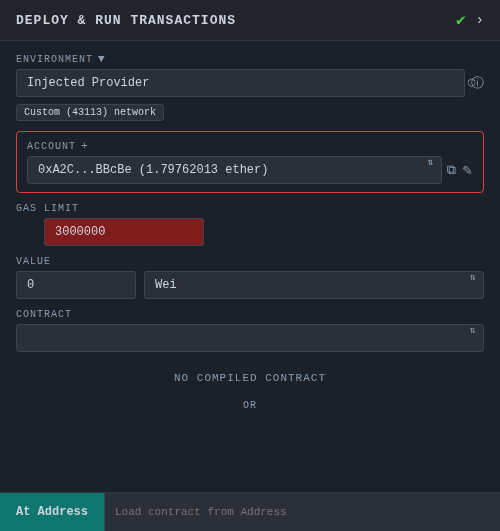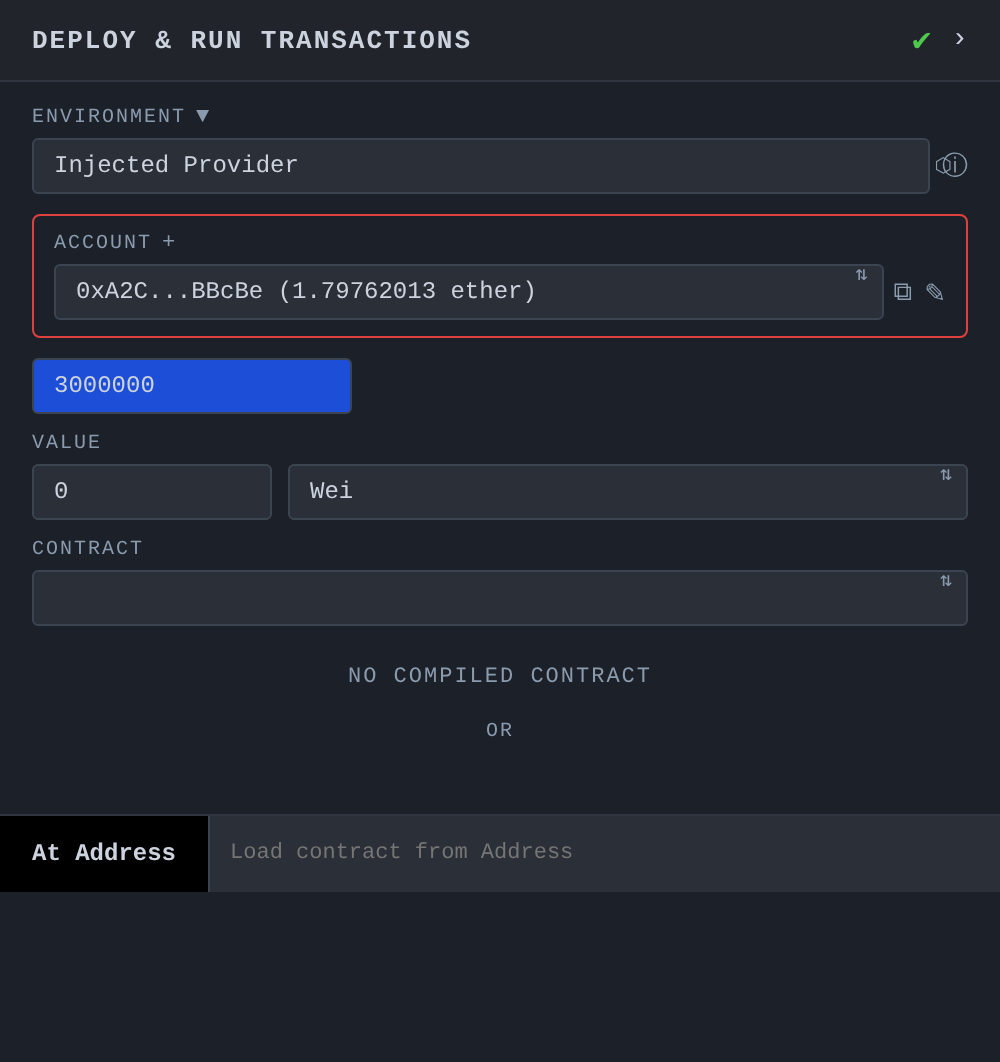--- a/index.html
+++ b/index.html
@@ -12,21 +12,21 @@
       width: 500px;
       height: 531px;
       background: #1c2028;
       font-family: 'Courier New', monospace;
       color: #cdd3de;
       overflow: hidden;
     }
 
     .panel {
       width: 500px;
-      height: 446px;
+      height: 531px;
       background: #1c2028;
       padding: 0;
       display: flex;
       flex-direction: column;
     }
 
     .header {
       display: flex;
       align-items: center;
       justify-content: space-between;
@@ -158,28 +158,29 @@
     .icon-btn {
       color: #8a9bae;
       font-size: 13px;
       cursor: pointer;
       background: none;
       border: none;
       padding: 0;
     }
 
     .gas-input {
-      background: #1d4ed8;
+      background: #7f1d1d;
       border: 1px solid #3d4451;
       color: #cdd3de;
       font-size: 12px;
       font-family: 'Courier New', monospace;
       padding: 6px 10px;
       border-radius: 3px;
       width: 160px;
+      margin-left: 28px;
     }
 
     .value-row {
       display: flex;
       gap: 8px;
       align-items: center;
     }
 
     .value-input {
       background: #2b2f38;
@@ -215,21 +216,21 @@
     }
 
     .bottom-bar {
       display: flex;
       align-items: stretch;
       margin-top: auto;
       border-top: 1px solid #2e3440;
     }
 
     .at-address-btn {
-      background: #000000;
+      background: #0f766e;
       color: #cdd3de;
       font-size: 12px;
       font-family: 'Courier New', monospace;
       border: none;
       padding: 12px 16px;
       cursor: pointer;
       white-space: nowrap;
       font-weight: bold;
     }
 
@@ -268,20 +269,23 @@
       <div class="section-label">
         <span>ENVIRONMENT</span>
         <span class="filter-icon">▼</span>
       </div>
       <div class="select-wrapper">
         <select class="select-control">
           <option value="Injected Provider">Injected Provider</option>
         </select>
         <span class="select-arrow">⬡</span>
         <span class="info-icon">ⓘ</span>
+      </div>
+      <div style="margin-top:5px;">
+        <span class="network-badge">Custom (43113) network</span>
       </div>
     </div>
 
     <div class="account-section">
       <div class="section-label">
         <span>ACCOUNT</span>
         <span class="plus-icon">+</span>
       </div>
       <div class="account-row">
         <div class="account-select-wrapper">
@@ -291,20 +295,23 @@
           <span class="select-arrow">⇅</span>
         </div>
         <div class="account-icons">
           <button class="icon-btn">⧉</button>
           <button class="icon-btn">✎</button>
         </div>
       </div>
     </div>
 
     <div>
+      <div class="section-label">
+        <span>GAS LIMIT</span>
+      </div>
       <input class="gas-input" type="text" value="3000000" style="">
     </div>
 
     <div>
       <div class="section-label">
         <span>VALUE</span>
       </div>
       <div class="value-row">
         <input class="value-input" type="text" value="0" style="">
         <div class="wei-select-wrapper">

